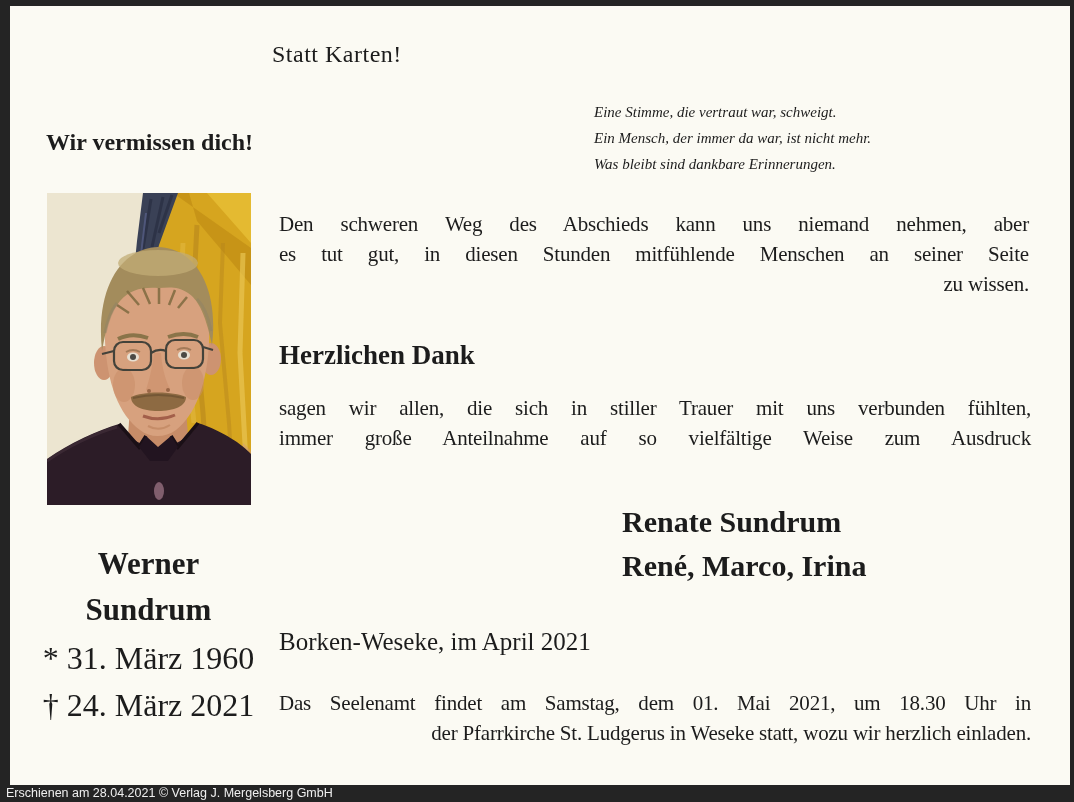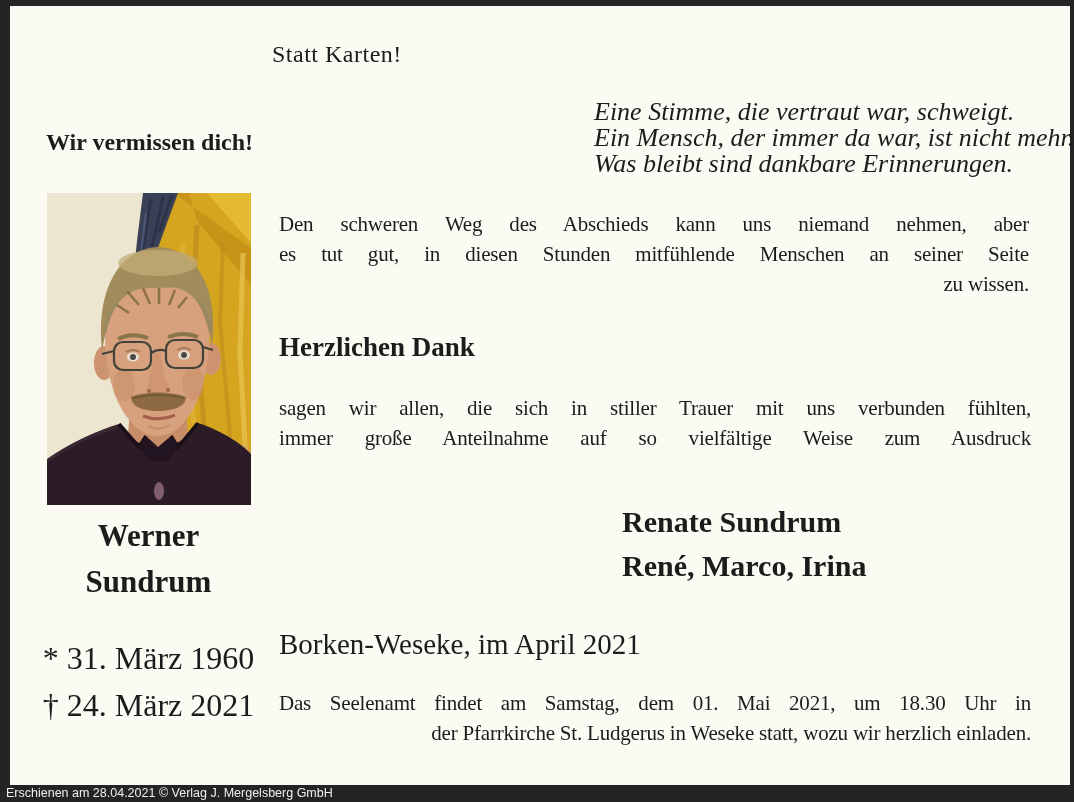--- a/index.html
+++ b/index.html
@@ -8,31 +8,31 @@
     background:#242424; overflow:hidden;
     font-family:"Liberation Serif", serif; color:#1c1c1c;
   }
   .paper {
     position:absolute; left:10px; top:6px; width:1060px; height:779px;
     background:#fbfaf3;
   }
   .abs { position:absolute; }
   .statt { font-size:24px; letter-spacing:.5px; white-space:nowrap; }
   .miss  { font-size:24px; font-weight:bold; white-space:nowrap; }
-  .quote { font-size:26px; font-style:italic; line-height:26px; }
+  .quote { font-size:15px; font-style:italic; line-height:26px; }
   .quote div { white-space:nowrap; }
   .bodytext { font-size:21px; line-height:30px; letter-spacing:-0.2px; }
   .bodytext .jl { text-align:justify; text-align-last:justify; }
   .bodytext .ll { text-align:right; }
   .thanks { font-size:27px; font-weight:bold; white-space:nowrap; }
   .family { font-size:30px; font-weight:bold; line-height:44px; }
   .family div { white-space:nowrap; }
   .dname { font-size:31px; font-weight:bold; line-height:46px; text-align:center; }
   .ddate { font-size:32px; text-align:center; white-space:nowrap; }
-  .place { font-size:29px; white-space:nowrap; }
+  .place { font-size:25px; white-space:nowrap; }
   .footerbar {
     position:absolute; left:0; top:785px; width:1074px; height:24px;
     background:#242424;
   }
   .imprint {
     position:absolute; left:6px; top:0; line-height:17px;
     font-family:"Liberation Sans", sans-serif; font-size:12.5px; color:#efefef;
     white-space:nowrap;
   }
   .photo { position:absolute; left:47px; top:193px; width:204px; height:312px; }
@@ -126,33 +126,33 @@
       <path d="M0,268 C20,254 48,240 70,234" stroke="#44303c" stroke-width="3" fill="none" opacity="0.6"></path>
     </g>
   </svg>
 
   <div class="abs bodytext" style="left:279px; top:209px; width:750px;">
     <div class="jl">Den schweren Weg des Abschieds kann uns niemand nehmen, aber</div>
     <div class="jl">es tut gut, in diesen Stunden mitfühlende Menschen an seiner Seite</div>
     <div class="ll">zu wissen.</div>
   </div>
 
-  <div class="abs thanks" style="left:279px; top:332px;">Herzlichen Dank</div>
+  <div class="abs thanks" style="left:279px; top:340px;">Herzlichen Dank</div>
 
   <div class="abs bodytext" style="left:279px; top:393px; width:752px;">
     <div class="jl">sagen wir allen, die sich in stiller Trauer mit uns verbunden fühlten,</div>
     <div class="jl">immer große Anteilnahme auf so vielfältige Weise zum Ausdruck</div>
   </div>
 
   <div class="abs family" style="left:622px; top:500px;">
     <div>Renate Sundrum</div>
     <div>René, Marco, Irina</div>
   </div>
 
-  <div class="abs dname" style="left:36px; top:513px; width:225px;">
+  <div class="abs dname" style="left:36px; top:541px; width:225px;">
     <div>Werner</div>
     <div>Sundrum</div>
   </div>
   <div class="abs ddate" style="left:36px; top:640px; width:225px;">* 31. März 1960</div>
   <div class="abs ddate" style="left:36px; top:687px; width:225px;">† 24. März 2021</div>
 
   <div class="abs place" style="left:279px; top:628px;">Borken-Weseke, im April 2021</div>
 
   <div class="abs bodytext" style="left:279px; top:688px; width:752px;">
     <div class="jl">Das Seelenamt findet am Samstag, dem 01. Mai 2021, um 18.30 Uhr in</div>

